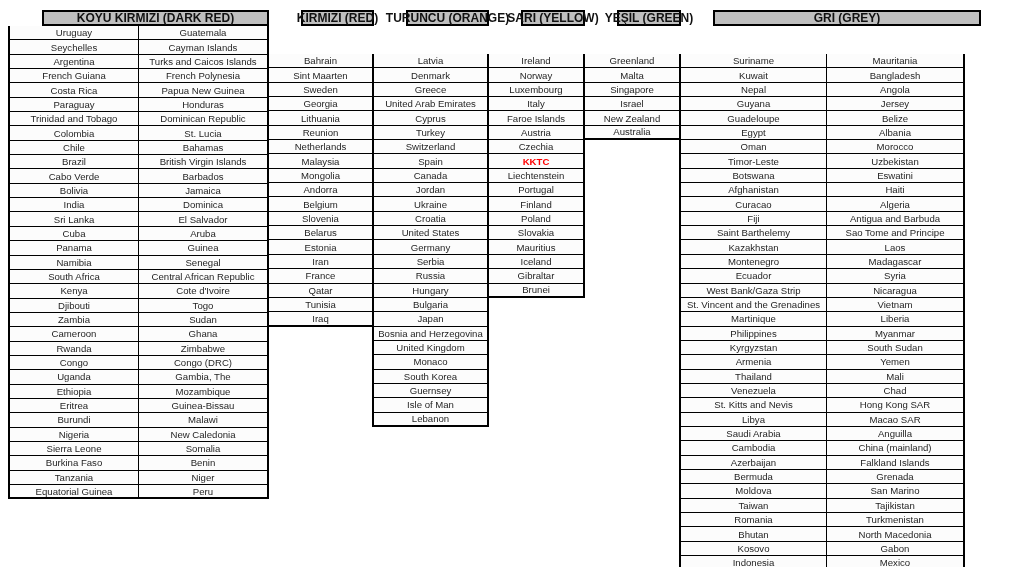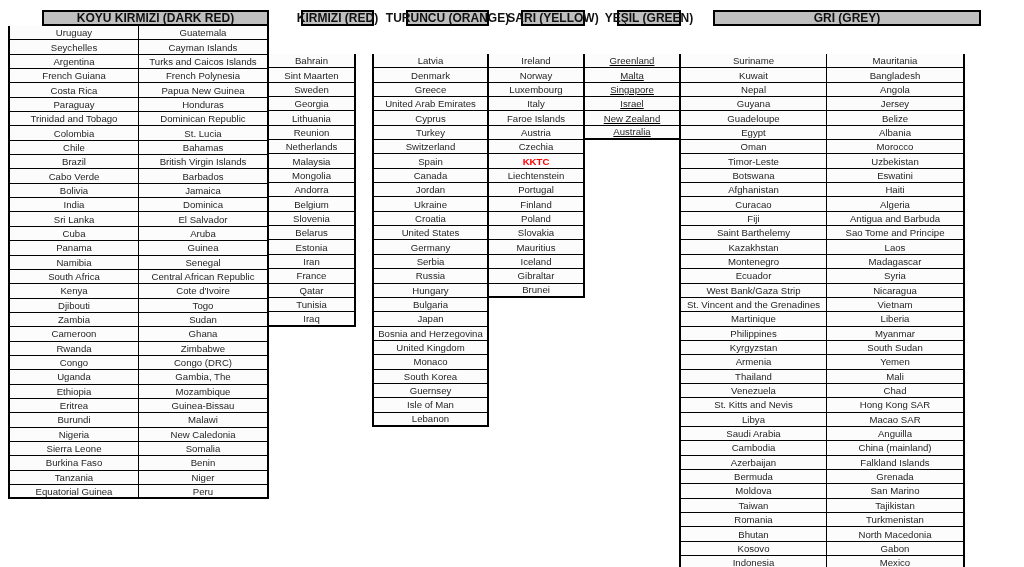--- a/index.html
+++ b/index.html
@@ -20,24 +20,24 @@
     box-sizing:border-box;height:14.35px;
     border:1px solid #000;border-top:none;background:#fcfcfc;
     display:flex;align-items:center;justify-content:center;
     font-size:9.6px;color:#1f1f1f;white-space:nowrap;overflow:hidden;
   }
   .col:first-child .cell{border-left-width:2px;}
   .col:last-child .cell{border-right-width:2px;}
   .cell:last-child{border-bottom-width:2px;}
   
   .g0{width:261px;} .g0 .col{width:131px;}
-  .g1{width:107px;} .g1 .col{width:89px;}
+  .g1{width:107px;} .g1 .col{width:107px;}
   .g2{width:117px;} .g2 .col{width:117px;}
   .g3{width:98px;}  .g3 .col{width:98px;}
-  .g4{width:98px;}  .g4 .col{width:118px;text-decoration:underline;}
+  .g4{width:98px;}  .g4 .col{width:118px;}
   .g5{width:302px;} .g5 .col:nth-child(1){width:148px;} .g5 .col:nth-child(2){width:139px;}
   .hl{font-weight:bold;text-align:center;}
 </style>
 </head>
 <body>
 
 <div class="table-wrap">
     <div class="group g0">
       <div class="group-header" style="background: rgb(191, 191, 191);">KOYU KIRMIZI (DARK RED)</div>
       <div class="cols">

